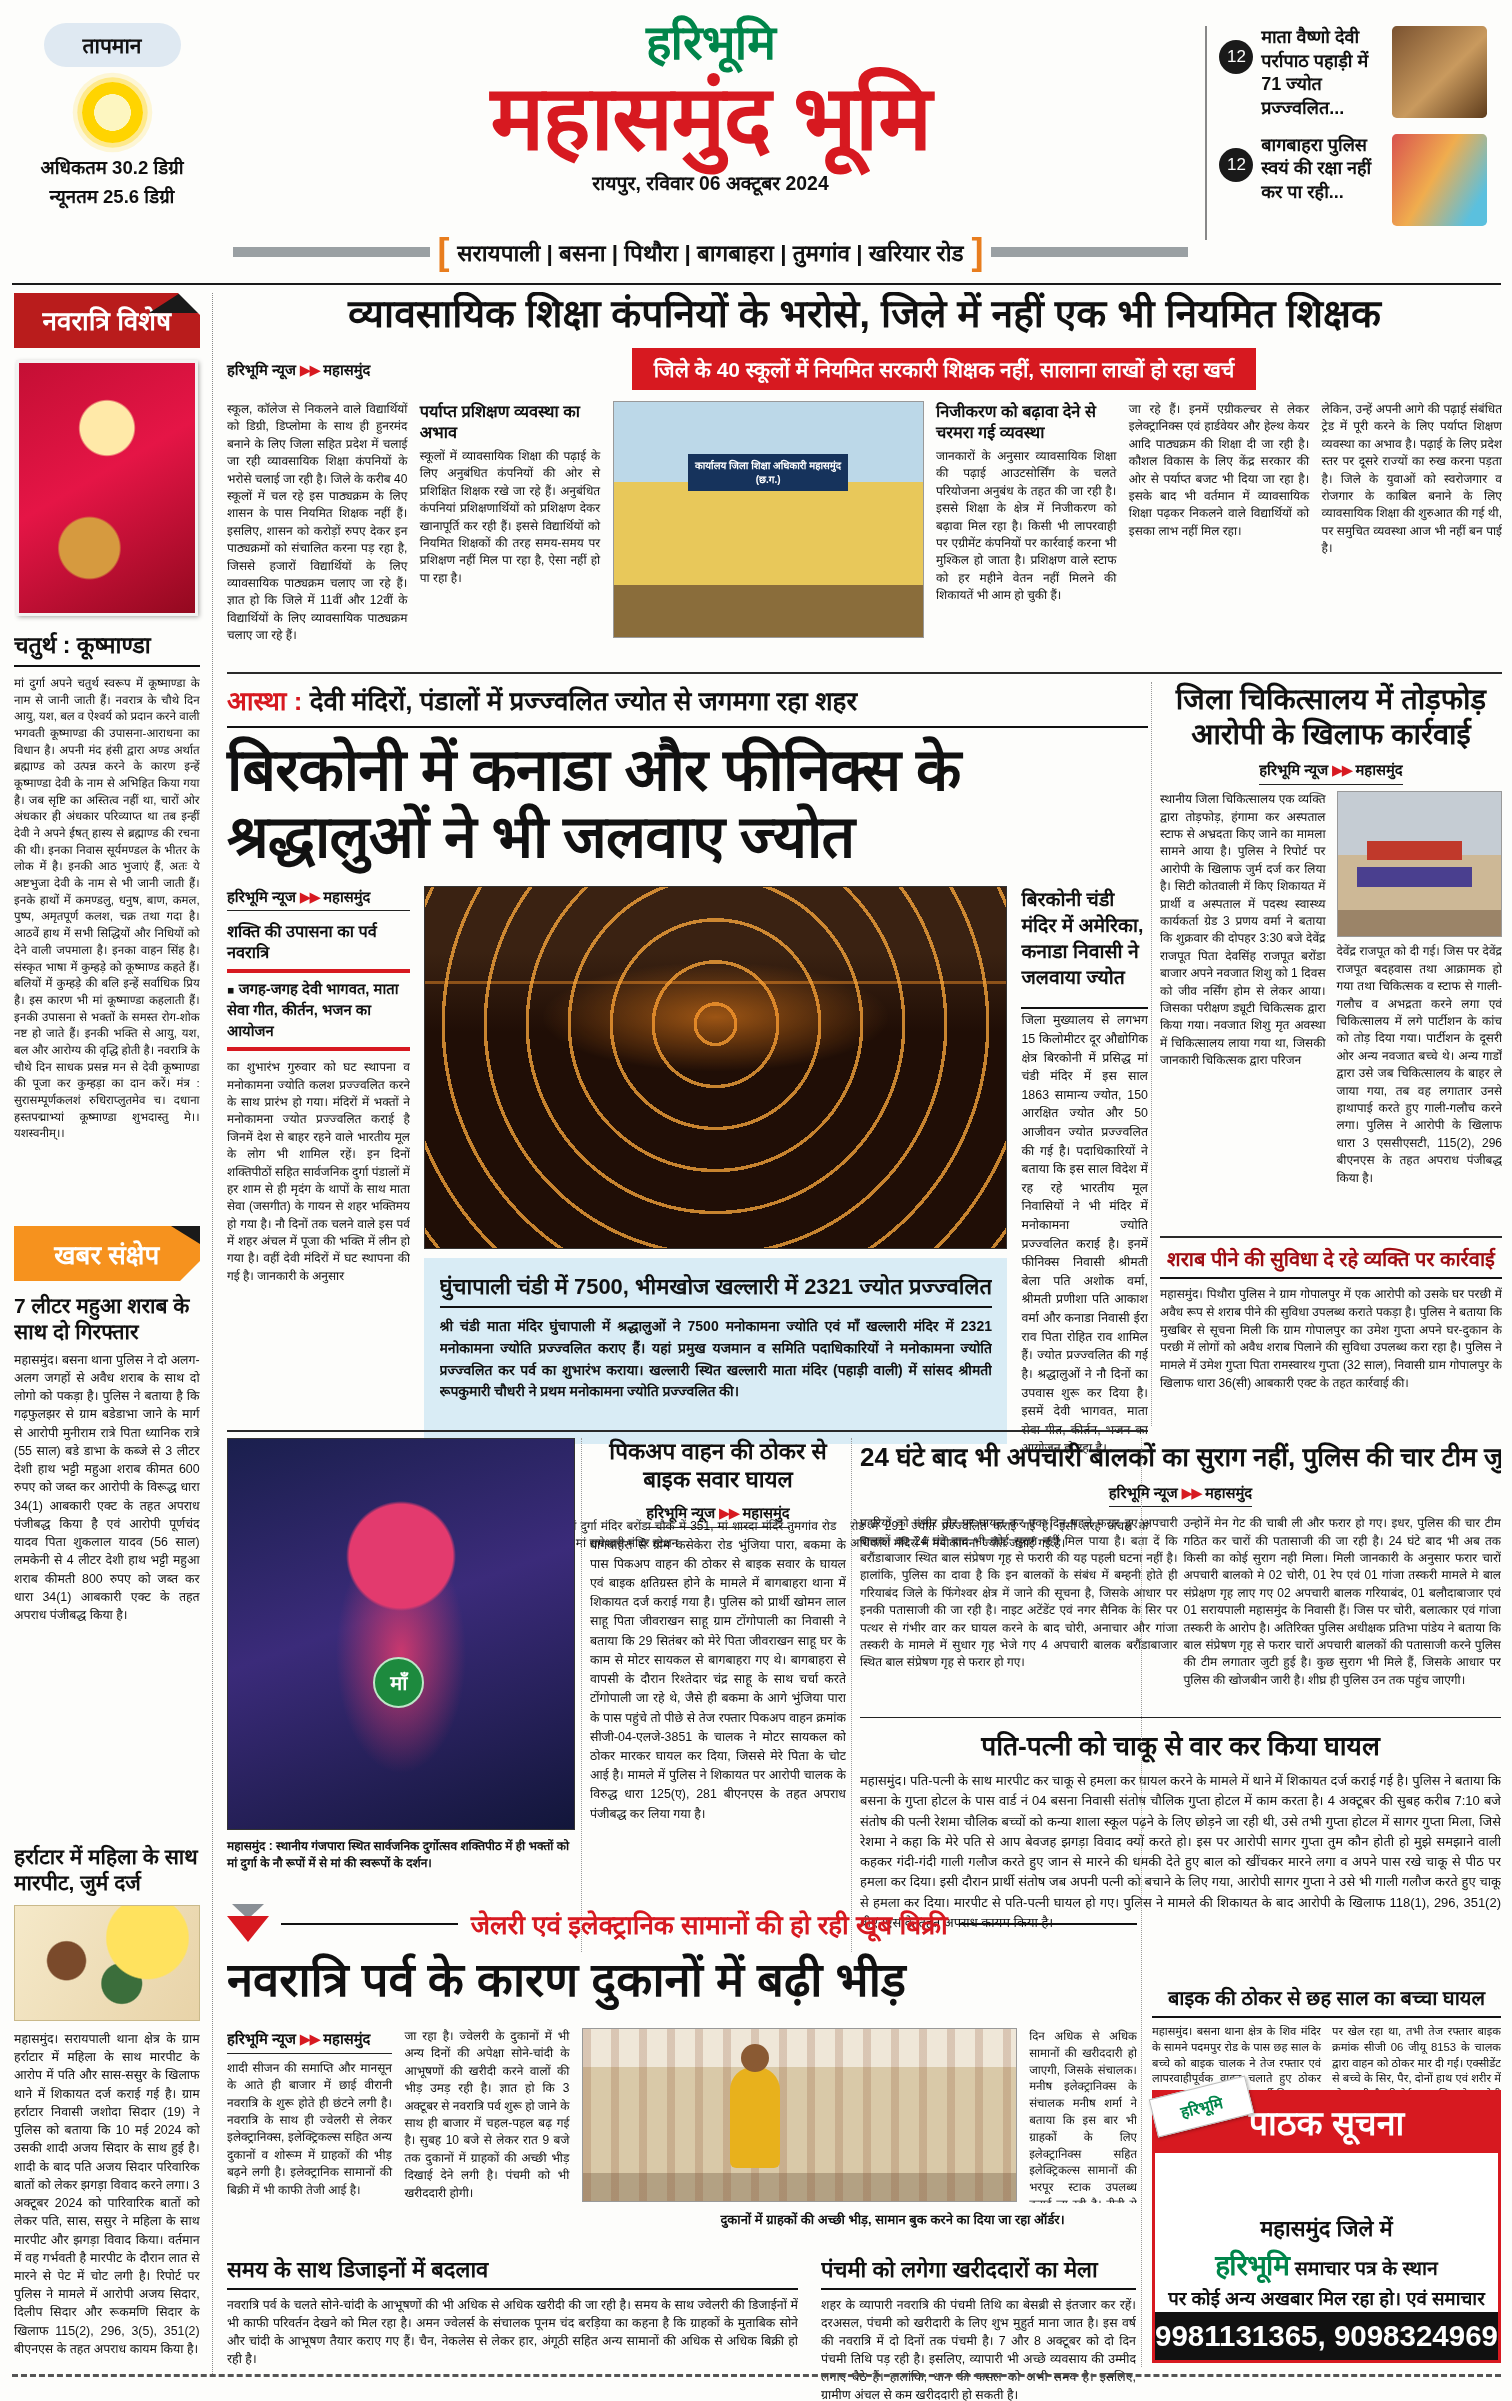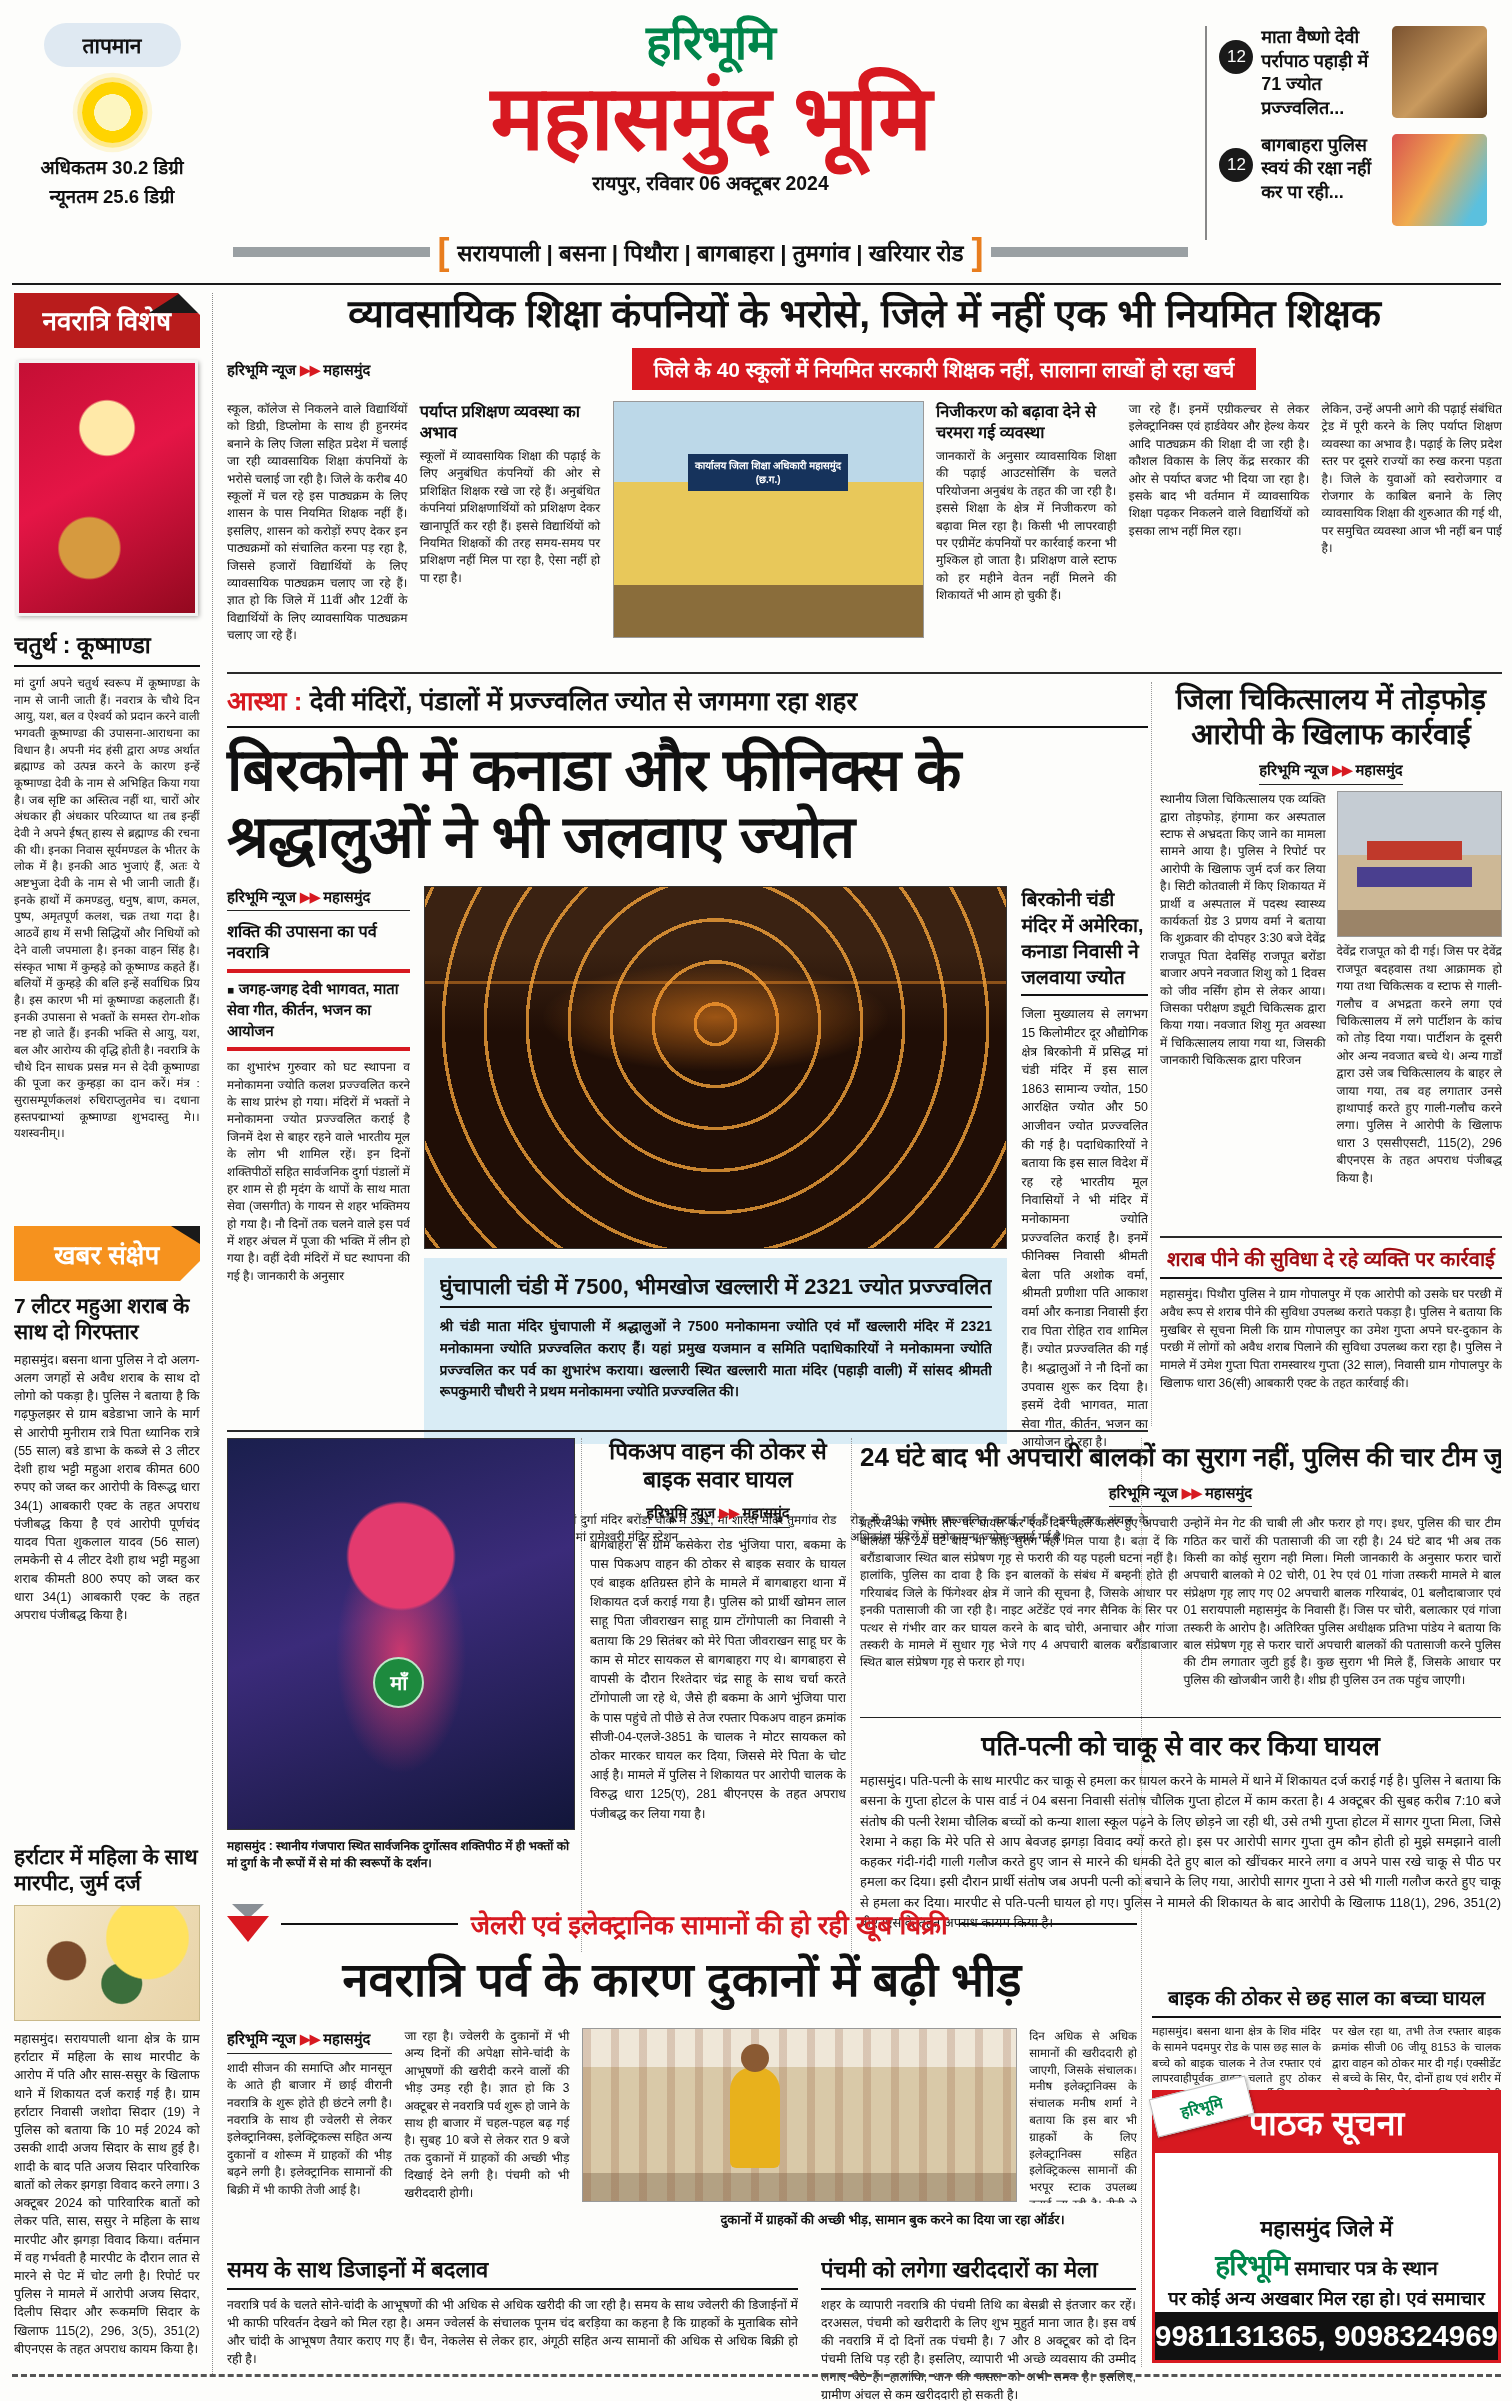--- a/index.html
+++ b/index.html
@@ -108,21 +108,21 @@
   .diya { height:363px; border:0.8px solid #333; background-color:#200e06;
     background-image:
       radial-gradient(ellipse 248px 78px at 50% 36%, rgba(255,140,30,.55), transparent 70%),
       repeating-radial-gradient(circle at 50% 38%, transparent 0 18.6px, rgba(255,170,60,.75) 18.6px 22px, transparent 22px 42px),
       repeating-linear-gradient(0deg, transparent 0 264px, rgba(255,150,40,.45) 264px 267px, transparent 267px 295px),
       linear-gradient(#3a2212 0 18%, #200e06 40%); }
   .bluebox { background:#d9ecf5; margin-top:9.3px; padding:12.4px 15.5px; }
   .bb-head { font-size:22px; font-weight:800; text-align:center; border-bottom:2.3px solid #111; padding-bottom:6.2px; margin-bottom:7.8px; white-space:nowrap; overflow:hidden; }
   .bb-body { font-size:14px; font-weight:600; line-height:1.55; text-align:justify; height:115px; overflow:hidden; }
   .a-right { flex:1; }
-  .ar-head { font-size:19.4px; font-weight:800; line-height:1.35; border-bottom:2.3px solid #111; padding-bottom:4px; margin-bottom:9px; }
+  .ar-head { font-size:19.4px; font-weight:800; line-height:1.35; border-bottom:2.3px solid #111; padding-bottom:17px; margin-bottom:2px; }
   .ar-body { font-size:12.4px; line-height:1.5; text-align:justify; height:497px; overflow:hidden; }
   .a-bottom { display:flex; gap:14px; margin-top:9.3px; height:81px; overflow:hidden; }
   .a-bottom .c { flex:1; }
 
   
   .vr-1 { left:1151px; top:682px; height:744px; }
   .hospital { left:1160px; top:682px; width:342px; }
   .hh { font-size:29px; font-weight:800; text-align:center; line-height:1.2; }
   .h-by { text-align:center; margin:7.8px 0 6.2px; }
   .h-row { display:flex; gap:11px; height:436px; overflow:hidden; }
@@ -168,21 +168,21 @@
   .ch { font-size:26.4px; font-weight:800; text-align:center; white-space:nowrap; overflow:hidden; }
   .cb { font-size:13px; line-height:1.56; text-align:justify; margin-top:7.8px; height:208px; overflow:hidden; }
 
   
   .shops-kick { left:227px; top:1904px; width:910px; display:flex; align-items:center; gap:12.4px; }
   .shops-kick .kbar { flex:1; height:2.3px; background:#111; }
   .kick-red { color:#d71920; font-size:26px; font-weight:800; white-space:nowrap; }
   .dl-icon { width:42px; height:40px; position:relative; flex:0 0 42px; }
   .dl-icon .g { position:absolute; left:4.7px; top:0; border-left:16.3px solid transparent; border-right:16.3px solid transparent; border-top:15.5px solid #8a9096; }
   .dl-icon .r { position:absolute; left:0; top:12.4px; border-left:21px solid transparent; border-right:21px solid transparent; border-top:26.4px solid #d71920; }
-  .shops-head { left:227px; top:1946px; width:910px; font-size:47px; font-weight:800; text-align:center; white-space:nowrap; overflow:hidden; }
+  .shops-head { left:227px; top:1946px; width:910px; font-size:47px; font-weight:800; white-space:nowrap; overflow:hidden; }
   .shops-row { left:227px; top:2028px; width:910px; display:flex; gap:12.4px; height:175px; overflow:hidden; }
   .shops-row .c1 { flex:0 0 165px; }
   .shops-row .c2 { flex:0 0 165px; }
   .shops-row .c3 { flex:1; font-size:11.6px; }
   .shopphoto { flex:0 0 435px; height:174px; border:0.8px solid #999; position:relative;
     background:
       repeating-linear-gradient(90deg, rgba(140,80,50,.22) 0 7.8px, transparent 7.8px 28px),
       linear-gradient(#efe7d8 0 22%, #d9c9a8 22% 84%, #b3a183 84%); }
   .person { position:absolute; left:34%; top:22%; width:50px; height:101px; border-radius:23px 23px 6.2px 6.2px; background:#e8b11c; }
   .person::before { content:""; position:absolute; left:11px; top:-23px; width:28px; height:28px; border-radius:50%; background:#8a5a33; }

